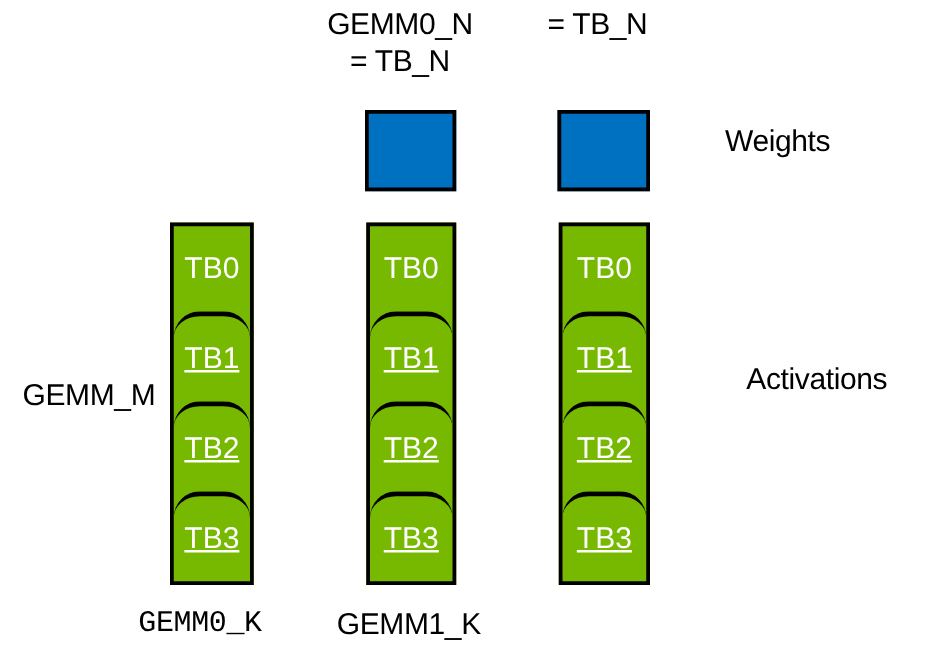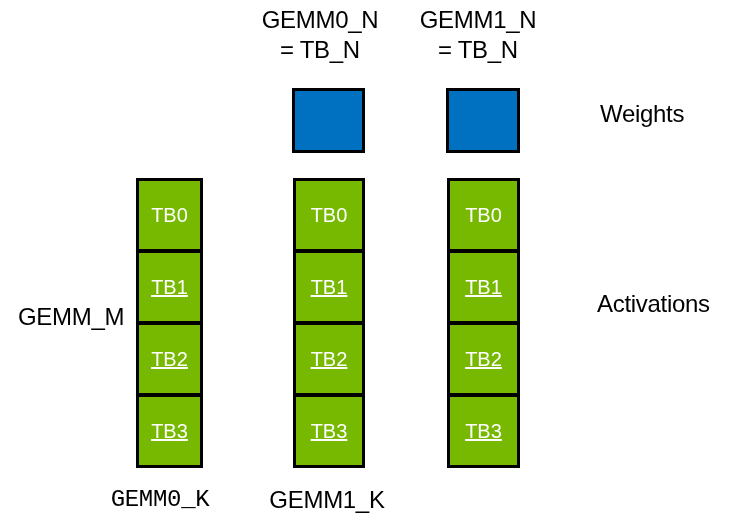--- a/index.html
+++ b/index.html
@@ -39,45 +39,45 @@
     border: 3px solid var(--border, #000000);
     display: flex;
     flex-direction: column;
   }
   .tb-cell {
     flex: 1 1 0;
     display: flex;
     align-items: center;
     justify-content: center;
     color: var(--cell-text, #ffffff);
-    font-size: 20px;
+    font-size: 24px;
+    border-radius: 21px;
   }
   .tb-cell + .tb-cell {
     border-top: 4px solid var(--border, #000000);
     text-decoration: underline;
   }
 </style>
 </head>
 <body>
 
 <div class="canvas">
 
   <div class="lbl center" style="left:250px; top:5px; width:140px;">
     <div>GEMM0_N</div>
     <div>= TB_N</div>
   </div>
   <div class="lbl center" style="left:408px; top:5px; width:140px;">
-    <div>GEMM1_N</div>
     <div>= TB_N</div>
   </div>
 
   <div class="weights-box" style="left:292px; top:88px; width:73px; height:65px;"></div>
   <div class="weights-box" style="left:446px; top:88px; width:74px; height:65px;"></div>
 
-  <div class="lbl" style="left:600px; top:99px;">Weights</div>
+  <div class="lbl" style="left:580px; top:99px;">Weights</div>
   <div class="lbl" style="left:18px; top:302px;">GEMM_M</div>
   <div class="lbl" style="left:597px; top:289px;">Activations</div>
 
   <div class="tb-col" style="left:136px; width:67px;">
     <div class="tb-cell">TB0</div>
     <div class="tb-cell">TB1</div>
     <div class="tb-cell">TB2</div>
     <div class="tb-cell">TB3</div>
   </div>
 

